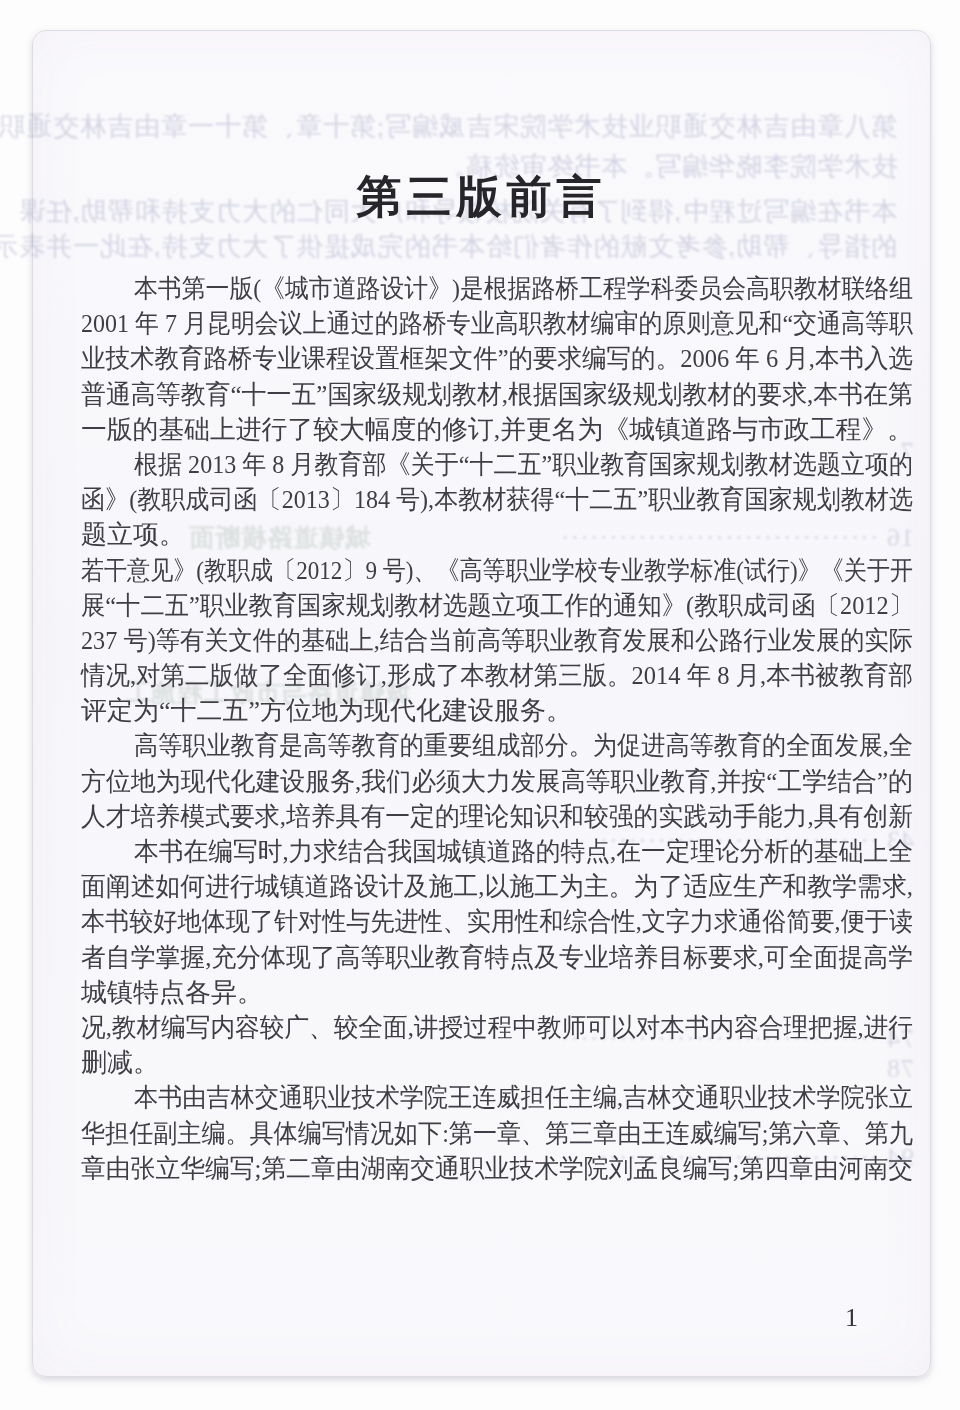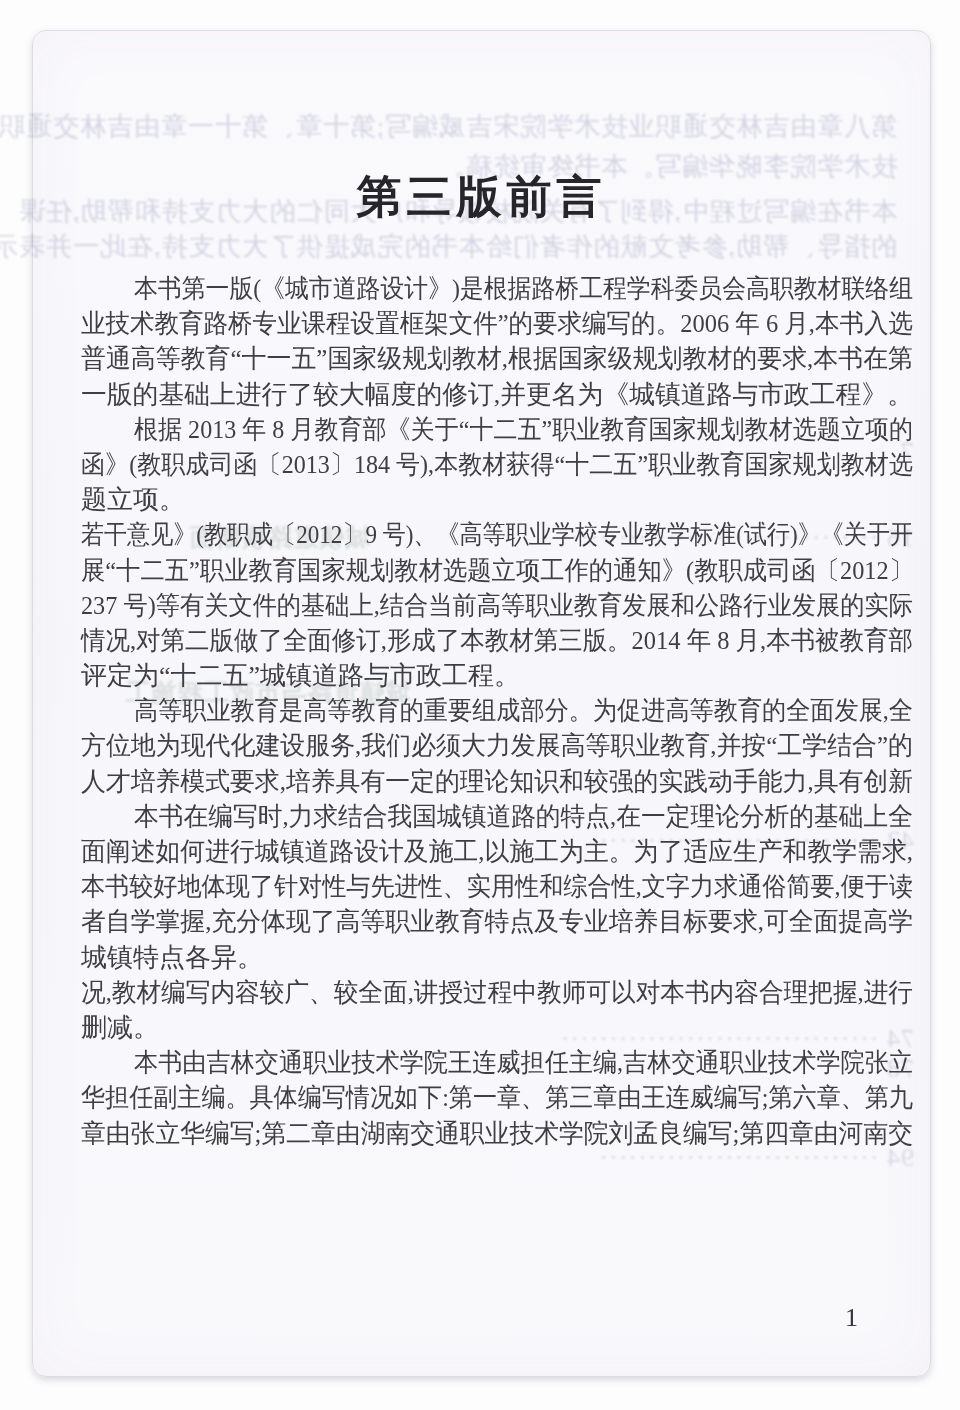--- a/index.html
+++ b/index.html
@@ -71,31 +71,32 @@
       <div class="bleed num" style="top: 795px; left: 16px;">43 ·····························</div>
       <div class="bleed num" style="top: 993px; left: 16px;">74 ·································</div>
       <div class="bleed num" style="top: 1023px; left: 16px;">78</div>
       <div class="bleed num" style="top: 1112px; left: 16px;">94 ·····························</div>
     </div>
 
   <div class="doc-title">第三版前言</div>
 
   <div class="content">
       <div class="line indent"><span style="transform: scaleX(0.917196);">本书第一版(《城市道路设计》)是根据路桥工程学科委员会高职教材联络组</span></div>
+      <div class="line"><span style="transform: scaleX(0.922347);">2001 年 7 月昆明会议上通过的路桥专业高职教材编审的原则意见和“交通高等职</span></div>
       <div class="line"><span style="transform: scaleX(0.942726);">业技术教育路桥专业课程设置框架文件”的要求编写的。2006 年 6 月,本书入选</span></div>
       <div class="line"><span style="transform: scaleX(0.958422);">普通高等教育“十一五”国家级规划教材,根据国家级规划教材的要求,本书在第</span></div>
       <div class="line"><span style="transform: scaleX(0.992248);">一版的基础上进行了较大幅度的修订,并更名为《城镇道路与市政工程》。</span></div>
       <div class="line indent"><span style="transform: scaleX(0.925075);">根据 2013 年 8 月教育部《关于“十二五”职业教育国家规划教材选题立项的</span></div>
       <div class="line"><span style="transform: scaleX(0.926084);">函》(教职成司函〔2013〕184 号),本教材获得“十二五”职业教育国家规划教材选</span></div>
       <div class="line"><span>题立项。</span></div>
       <div class="line"><span style="transform: scaleX(0.886861);">若干意见》(教职成〔2012〕9 号)、《高等职业学校专业教学标准(试行)》《关于开</span></div>
       <div class="line"><span style="transform: scaleX(0.935094);">展“十二五”职业教育国家规划教材选题立项工作的通知》(教职成司函〔2012〕</span></div>
       <div class="line"><span style="transform: scaleX(0.932033);">237 号)等有关文件的基础上,结合当前高等职业教育发展和公路行业发展的实际</span></div>
       <div class="line"><span style="transform: scaleX(0.941176);">情况,对第二版做了全面修订,形成了本教材第三版。2014 年 8 月,本书被教育部</span></div>
-      <div class="line"><span>评定为“十二五”城镇道路与市政工程。</span></div>
+      <div class="line"><span>评定为“十二五”方位地为现代化建设服务。</span></div>
       <div class="line indent"><span style="transform: scaleX(0.92904);">高等职业教育是高等教育的重要组成部分。为促进高等教育的全面发展,全</span></div>
       <div class="line"><span style="transform: scaleX(0.958422);">方位地为现代化建设服务,我们必须大力发展高等职业教育,并按“工学结合”的</span></div>
       <div class="line"><span style="transform: scaleX(0.955224);">人才培养模式要求,培养具有一定的理论知识和较强的实践动手能力,具有创新</span></div>
       <div class="line indent"><span style="transform: scaleX(0.95116);">本书在编写时,力求结合我国城镇道路的特点,在一定理论分析的基础上全</span></div>
       <div class="line"><span style="transform: scaleX(0.955224);">面阐述如何进行城镇道路设计及施工,以施工为主。为了适应生产和教学需求,</span></div>
       <div class="line"><span style="transform: scaleX(0.927536);">本书较好地体现了针对性与先进性、实用性和综合性,文字力求通俗简要,便于读</span></div>
       <div class="line"><span style="transform: scaleX(0.955224);">者自学掌握,充分体现了高等职业教育特点及专业培养目标要求,可全面提高学</span></div>
       <div class="line"><span>城镇特点各异。</span></div>
       <div class="line"><span style="transform: scaleX(0.948148);">况,教材编写内容较广、较全面,讲授过程中教师可以对本书内容合理把握,进行</span></div>
       <div class="line"><span>删减。</span></div>

